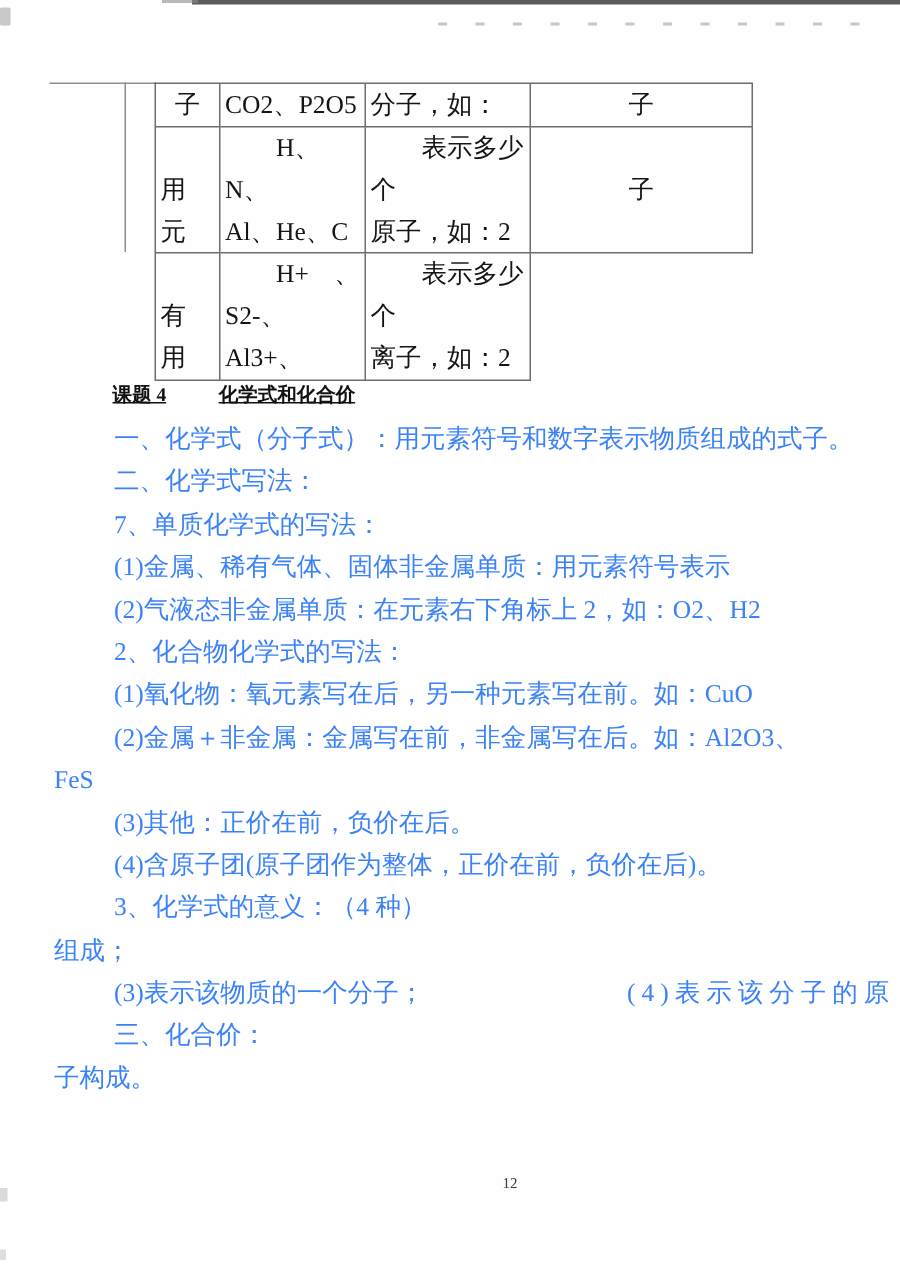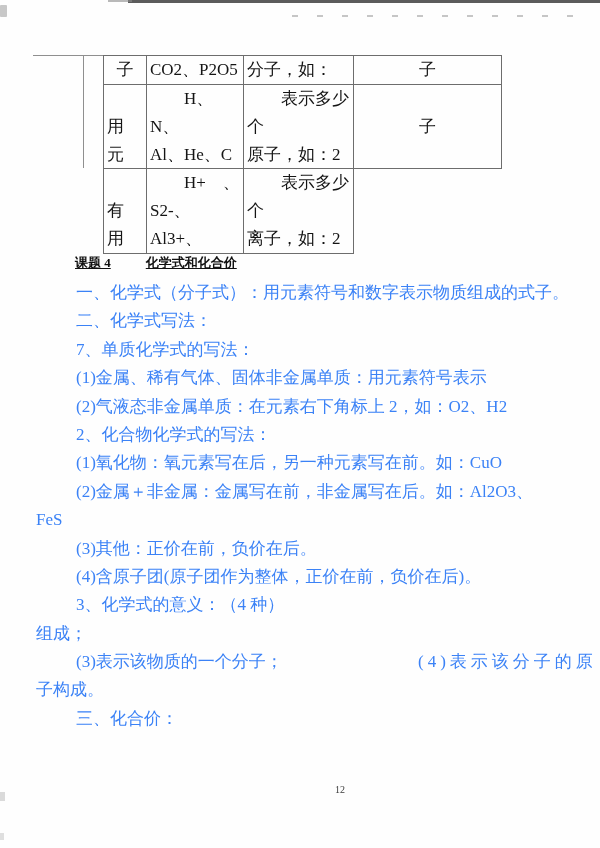--- a/index.html
+++ b/index.html
@@ -128,19 +128,19 @@
     <div class="line ind">(2)金属＋非金属：金属写在前，非金属写在后。如：Al2O3、</div>
     <div class="line">FeS</div>
     <div class="line ind">(3)其他：正价在前，负价在后。</div>
     <div class="line ind">(4)含原子团(原子团作为整体，正价在前，负价在后)。</div>
     <div class="line ind">3、化学式的意义：（4 种）</div>
     <div class="line">组成；</div>
     <div class="line ind">
       <span>(3)表示该物质的一个分子；</span>
       <span class="right-col rpos-b">(4)表示该分子的原</span>
     </div>
+    <div class="line ind">三、化合价：</div>
     <div class="line">子构成。</div>
-    <div class="line ind">三、化合价：</div>
   </div>
 
   <div class="page-number">12</div>
 
 </div>
 
 </body></html>

